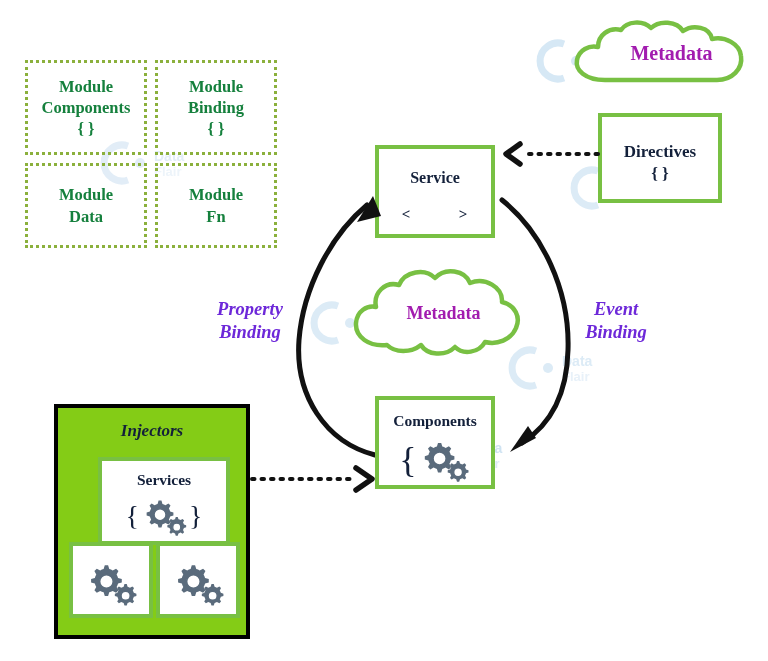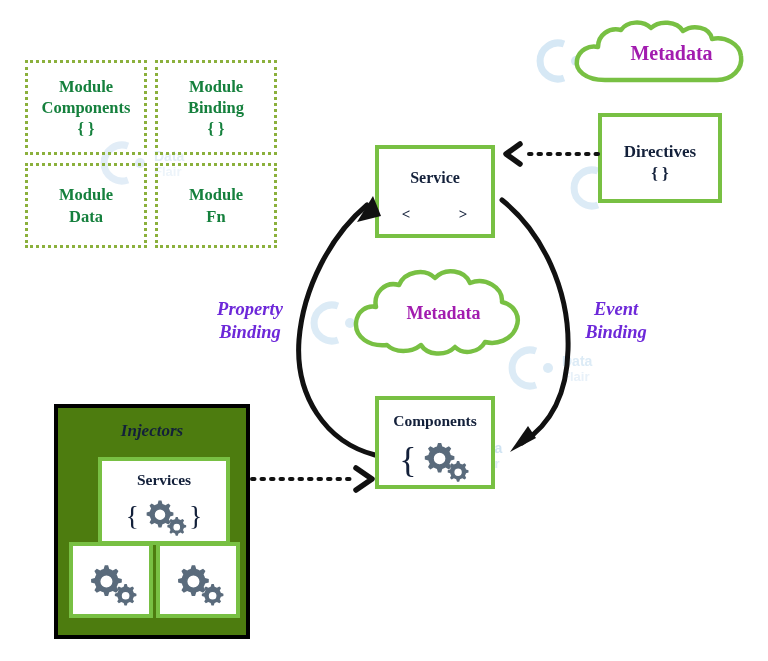--- a/index.html
+++ b/index.html
@@ -51,21 +51,21 @@
     text-align: center;
     font-weight: bold;
     color: #13203a;
   }
 
   
   .black-box {
     position: absolute;
     border: 4px solid #000000;
     box-sizing: border-box;
-    background: #4d7c0f;
+    background: #84cc16;
   }
   .injectors-label {
     position: absolute;
     left: 0; right: 0;
     text-align: center;
     font-style: italic;
     font-weight: bold;
     font-size: 17px;
     color: #13203a;
   }

